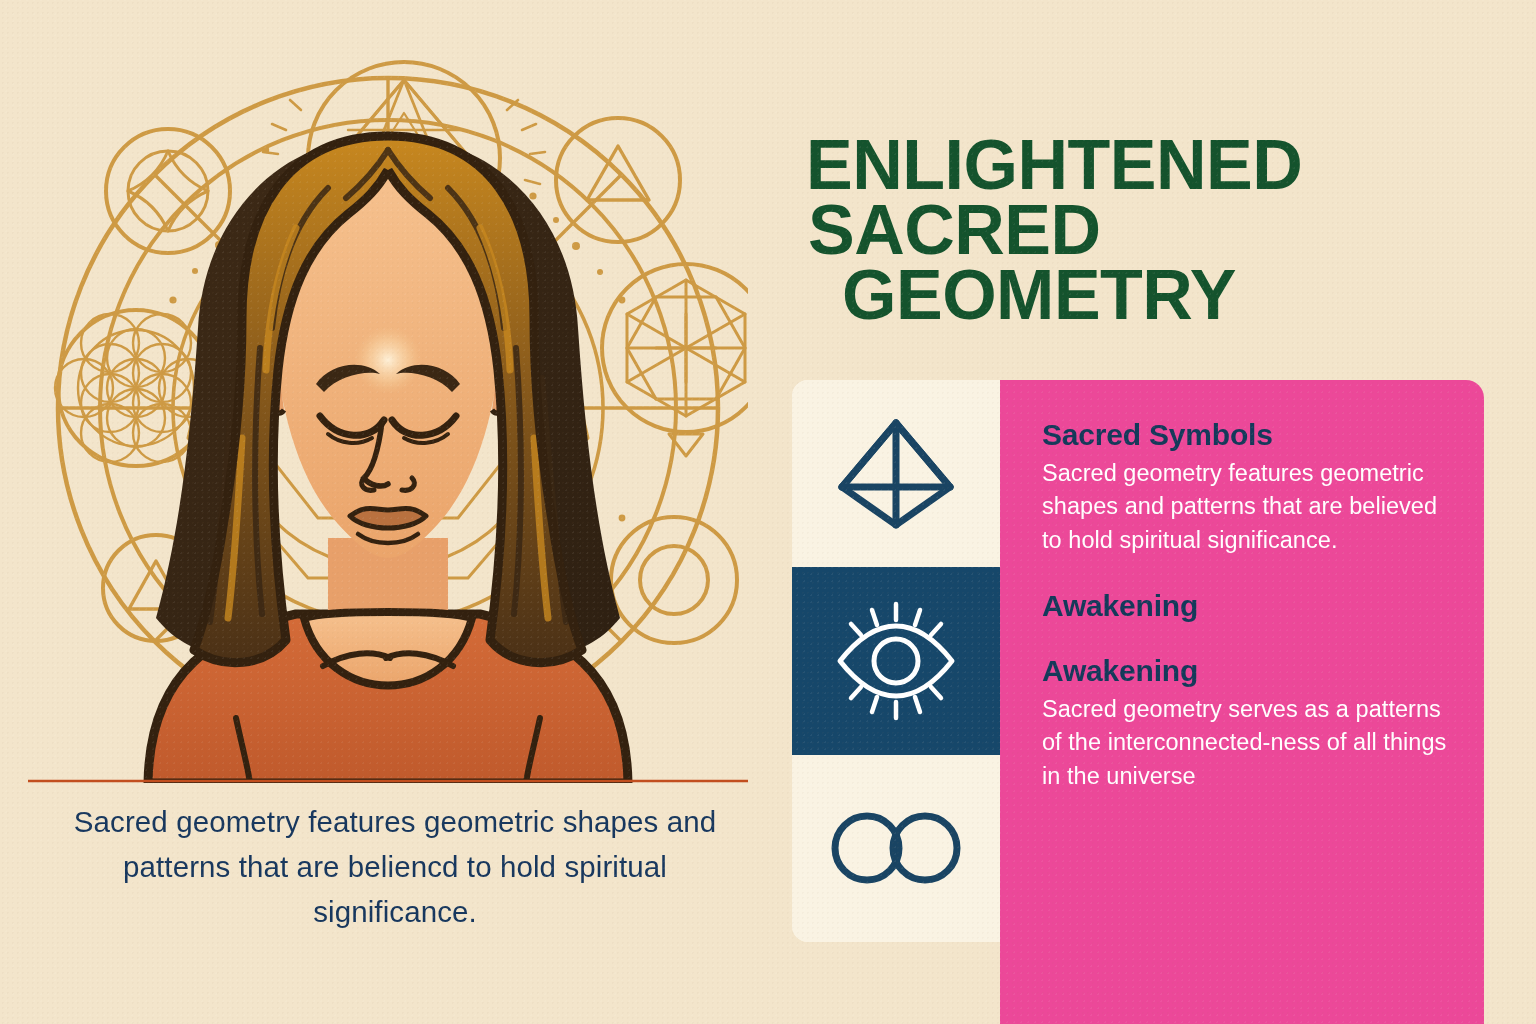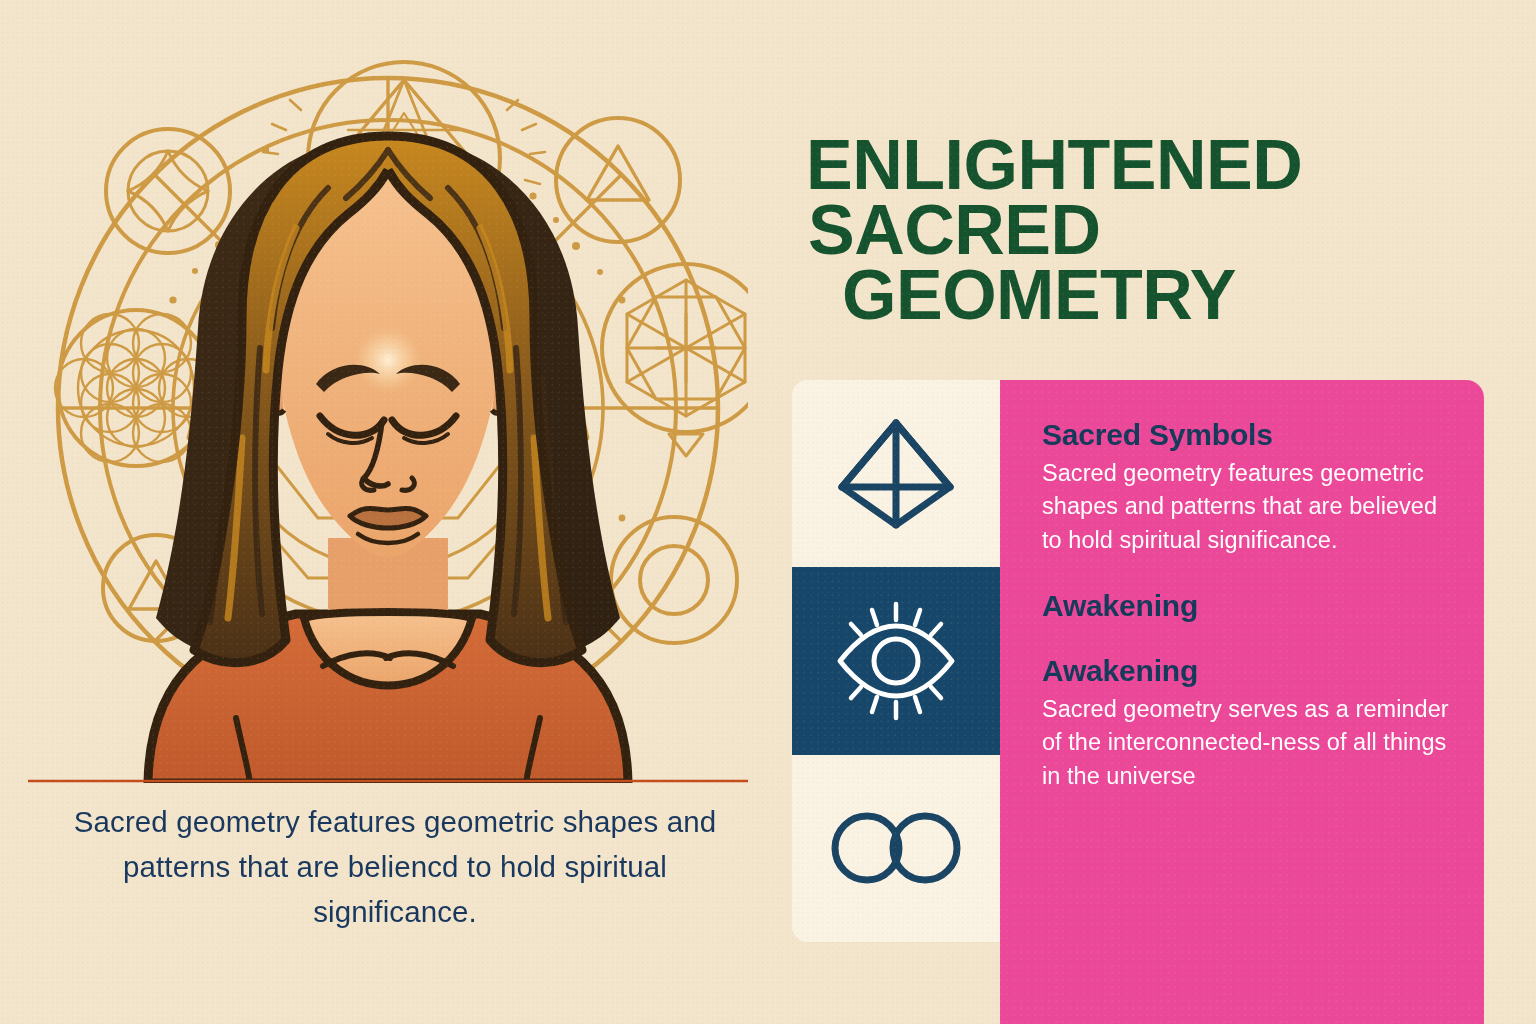--- a/index.html
+++ b/index.html
@@ -374,20 +374,20 @@
         <div class="bh">Sacred Symbols</div>
         <p class="bb">Sacred geometry features geometric shapes and patterns that are believed to hold spiritual significance.</p>
       </div>
 
       <div class="blk">
         <div class="bh">Awakening</div>
       </div>
 
       <div class="blk">
         <div class="bh">Awakening</div>
-        <p class="bb">Sacred geometry serves as a reminder of the interconnected-ness of all things in the universe</p>
+        <p class="bb">Sacred geometry serves as a patterns of the interconnected-ness of all things in the universe</p>
       </div>
 
     </div>
   </div>
 
   <div id="grain"></div>
 </div>
 
 </body></html>

